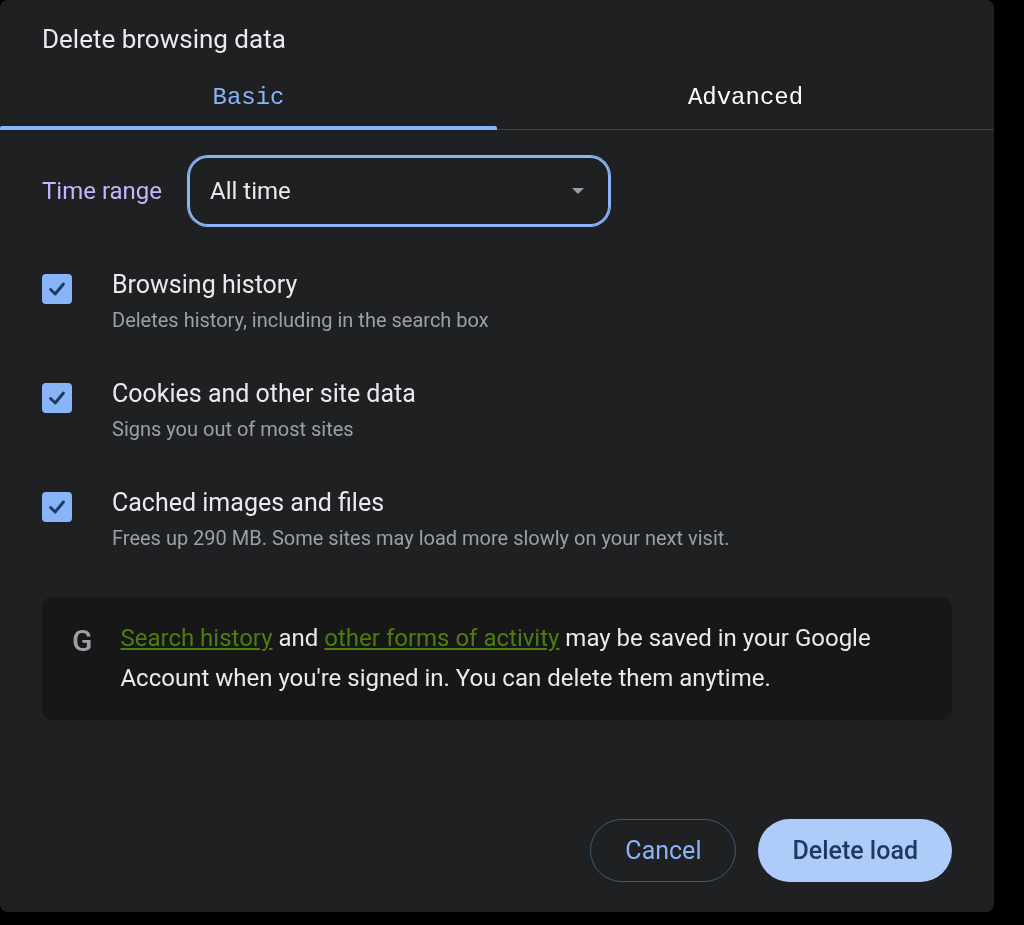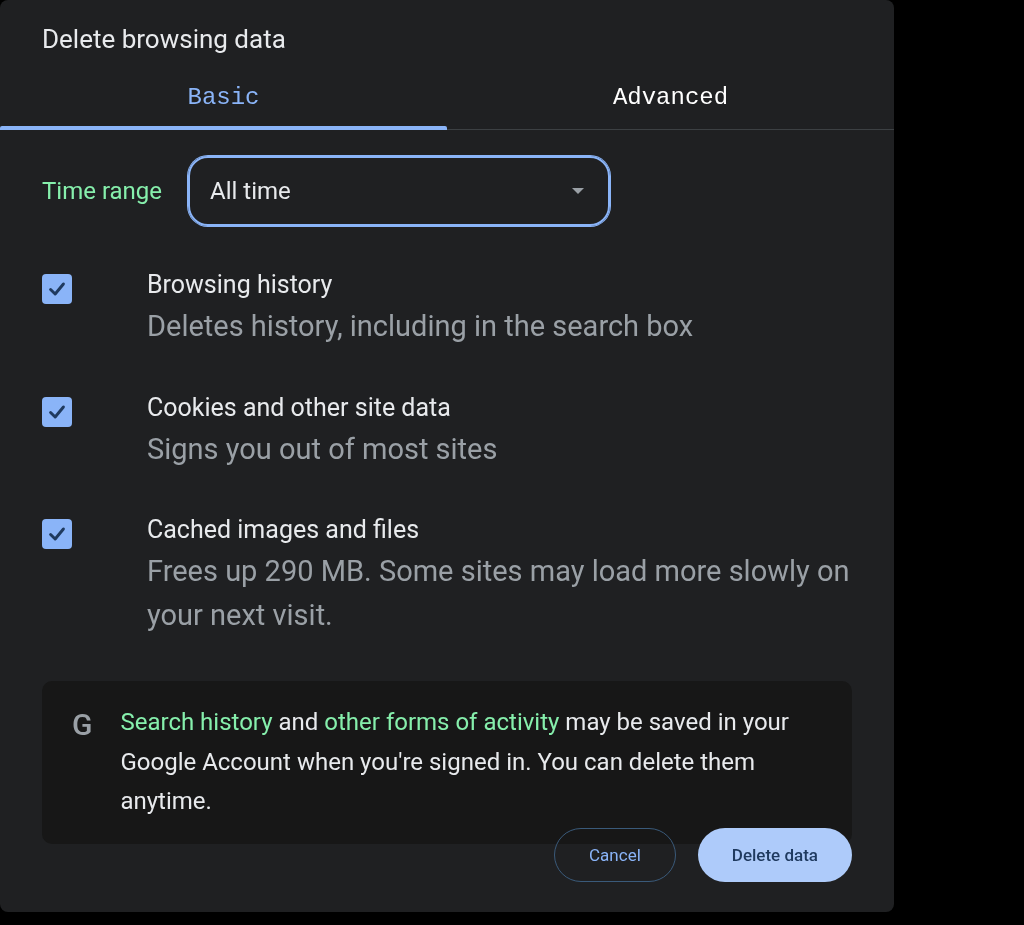--- a/index.html
+++ b/index.html
@@ -6,21 +6,21 @@
     margin: 0;
     padding: 0;
     width: 1024px;
     height: 925px;
     background: #000;
     font-family: -apple-system, BlinkMacSystemFont, "Segoe UI", Roboto, sans-serif;
     overflow: hidden;
   }
   .dialog {
     background: #1f2022;
-    width: 894px;
+    width: 994px;
     height: 912px;
     border-radius: 8px;
     color: #e8eaed;
     position: relative;
     box-sizing: border-box;
   }
   .title {
     font-size: 26px;
     font-weight: 400;
     color: #e8eaed;
@@ -55,21 +55,21 @@
     border-radius: 2px 2px 0 0;
   }
   .time-row {
     display: flex;
     align-items: center;
     gap: 26px;
     padding: 26px 0 0 42px;
   }
   .time-label {
     font-size: 24px;
-    color: #86efac;
+    color: #c4b5fd;
   }
   .dropdown {
     display: flex;
     align-items: center;
     justify-content: space-between;
     width: 374px;
     height: 66px;
     border: 2px solid #8ab4f8;
     border-radius: 20px;
     padding: 0 24px 0 20px;
@@ -105,29 +105,28 @@
     flex-shrink: 0;
     margin-top: 4px;
     cursor: pointer;
   }
   .checkbox svg {
     width: 22px;
     height: 22px;
   }
   .opt-text {
     flex: 1;
-    margin-left: 35px;
   }
   .opt-title {
     font-size: 25px;
     color: #e8eaed;
     margin-bottom: 6px;
   }
   .opt-desc {
-    font-size: 29px;
+    font-size: 20px;
     color: #9aa0a6;
     line-height: 1.5;
   }
   .info-box {
     margin: 10px 42px 0 42px;
     background: #171717;
     border-radius: 10px;
     padding: 22px 30px;
     display: flex;
     gap: 28px;
@@ -139,32 +138,33 @@
     color: #9aa0a6;
     flex-shrink: 0;
     margin-top: 4px;
   }
   .info-text {
     font-size: 24px;
     color: #e8eaed;
     line-height: 1.65;
   }
   .link {
-    color: #86efac;
+    color: #4d7c0f;
+    text-decoration: underline;
     cursor: pointer;
   }
   .footer {
     position: absolute;
     bottom: 30px;
     right: 42px;
     display: flex;
     gap: 22px;
   }
   .btn {
-    font-size: 17px;
+    font-size: 25px;
     padding: 16px 34px;
     border-radius: 36px;
     cursor: pointer;
     border: none;
     font-family: inherit;
   }
   .btn-cancel {
     background: transparent;
     color: #8ab4f8;
     border: 1.5px solid #3a5a7a;
@@ -237,16 +237,16 @@
 
   <div class="info-box">
     <span class="g-icon">G</span>
     <div class="info-text">
       <span class="link">Search history</span><span> and </span><span class="link">other forms of activity</span><span> may be saved in your Google Account when you're signed in. You can delete them anytime.</span>
     </div>
   </div>
 
   <div class="footer">
     <button class="btn btn-cancel">Cancel</button>
-    <button class="btn btn-primary">Delete data</button>
+    <button class="btn btn-primary">Delete load</button>
   </div>
 
 </div>
 
 </body></html>

